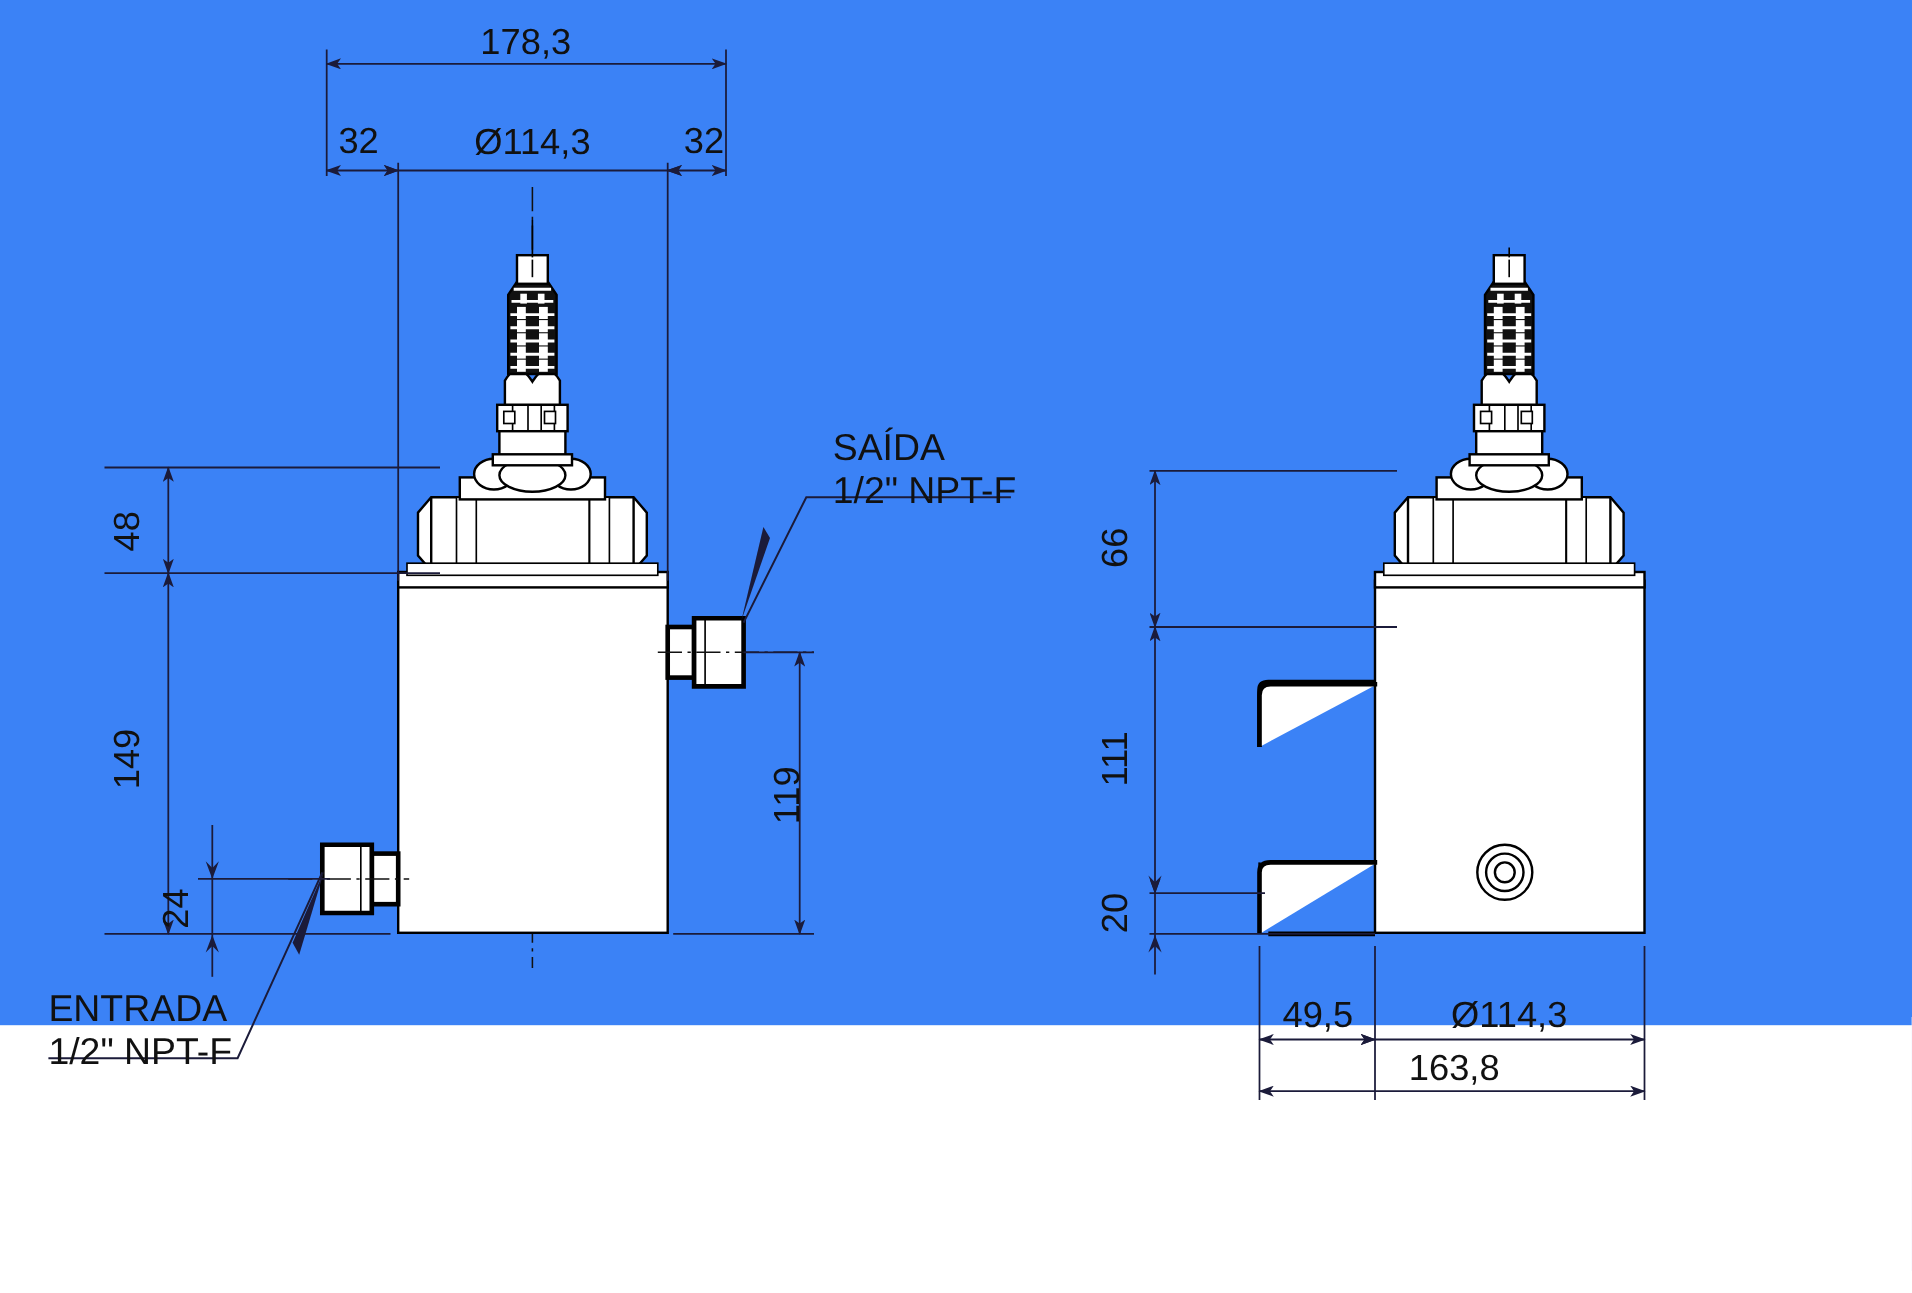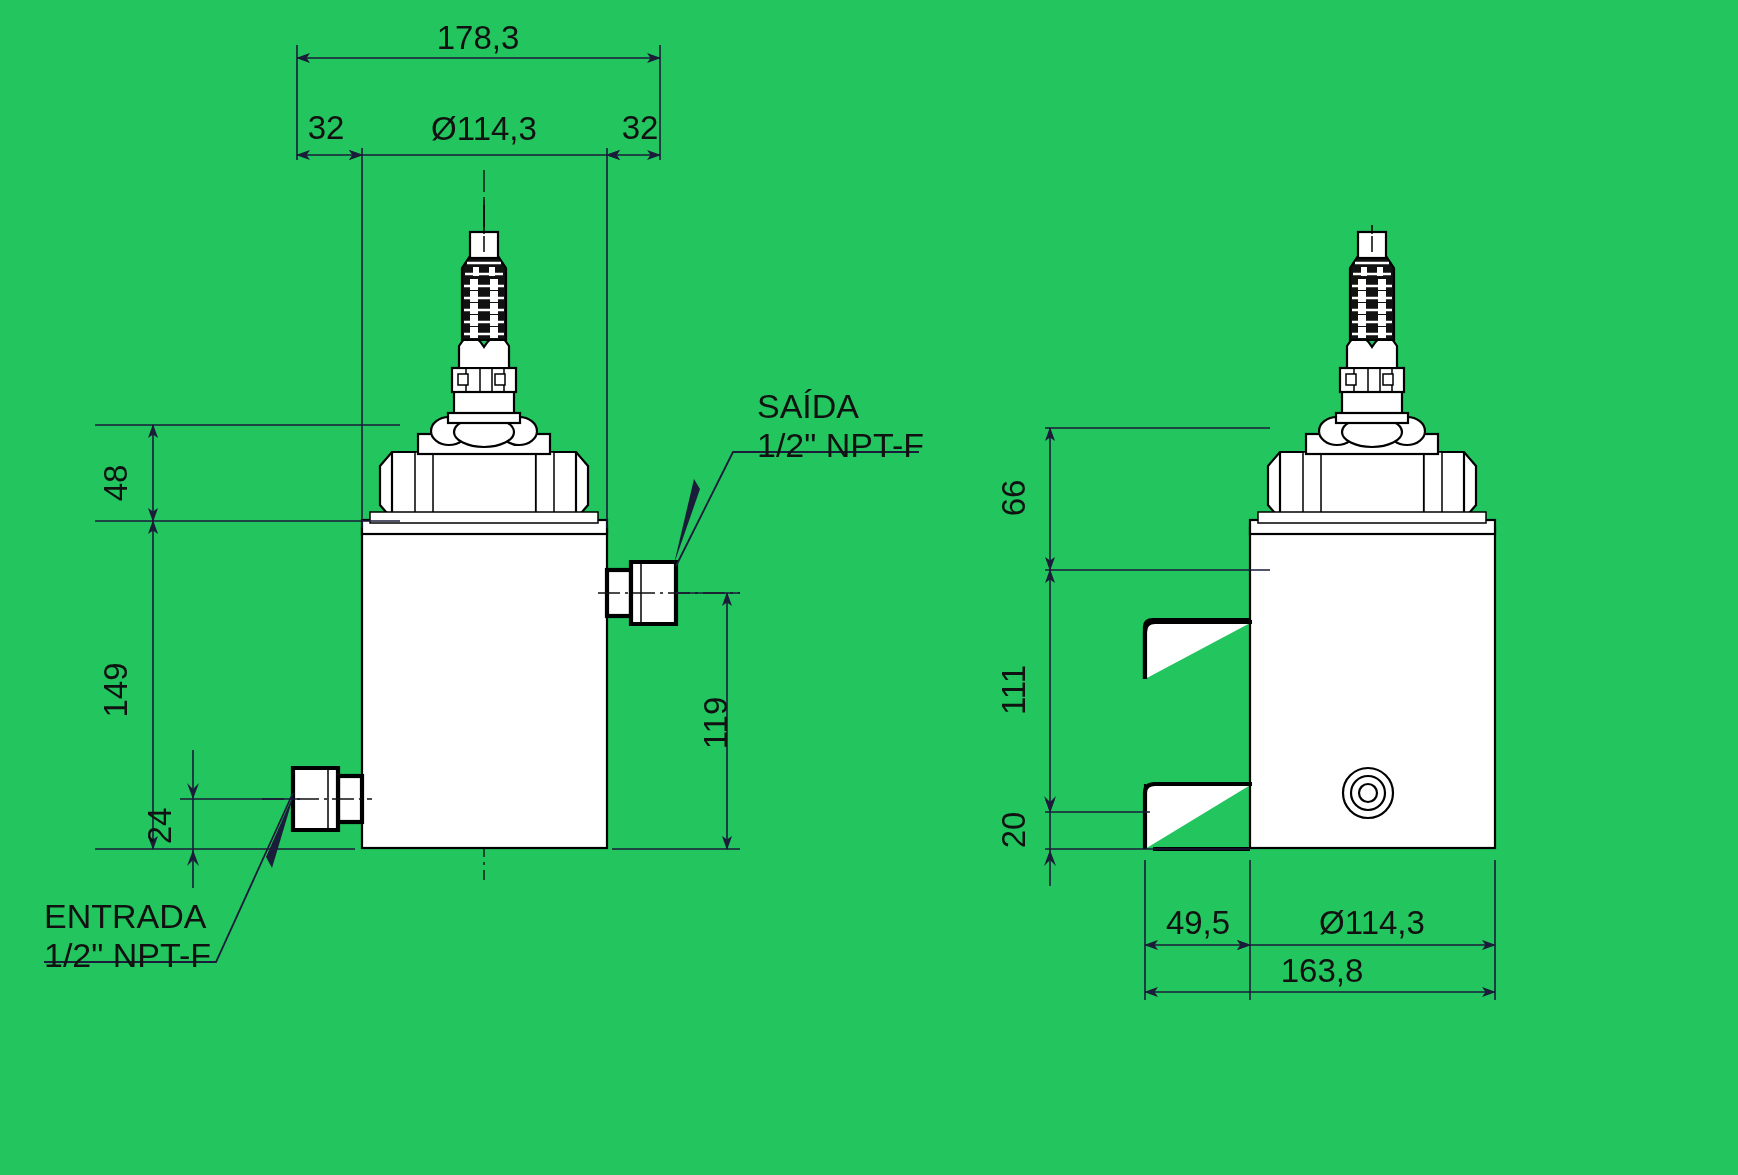--- a/index.html
+++ b/index.html
@@ -1,21 +1,21 @@
 <!DOCTYPE html>
 <html><head>
 <meta charset="utf-8">
 <style>
   html,body{margin:0;padding:0;background:#ffffff;}
   body{
     width:1738px;height:1175px;
     font-family:"Liberation Sans", sans-serif;
     overflow:hidden;
   }
-  #sheet{position:relative;width:1738px;height:1175px;background:#22c55e;text-align:center;}
+  #sheet{position:relative;width:1738px;height:932px;background:#3b82f6;text-align:center;}
   svg#dwg{position:absolute;top:0;left:0;width:1738px;height:1175px;display:block;}
   .dimline{stroke:#1b1b3a;stroke-width:1.6;fill:none;}
   .extline{stroke:#1b1b3a;stroke-width:1.6;fill:none;}
   .leader{stroke:#1b1b3a;stroke-width:1.8;fill:none;}
   .arrow{fill:#1b1b3a;stroke:none;}
   .part{stroke:#000;stroke-width:2.2;fill:#fff;}
   .partthin{stroke:#000;stroke-width:1.5;fill:#fff;}
   .partthick{stroke:#000;stroke-width:4.2;fill:#fff;}
   .partfill{stroke:#000;stroke-width:2.2;fill:#111;}
   .centerline{stroke:#111;stroke-width:1.4;fill:none;stroke-dasharray:22 5 3 5;}

